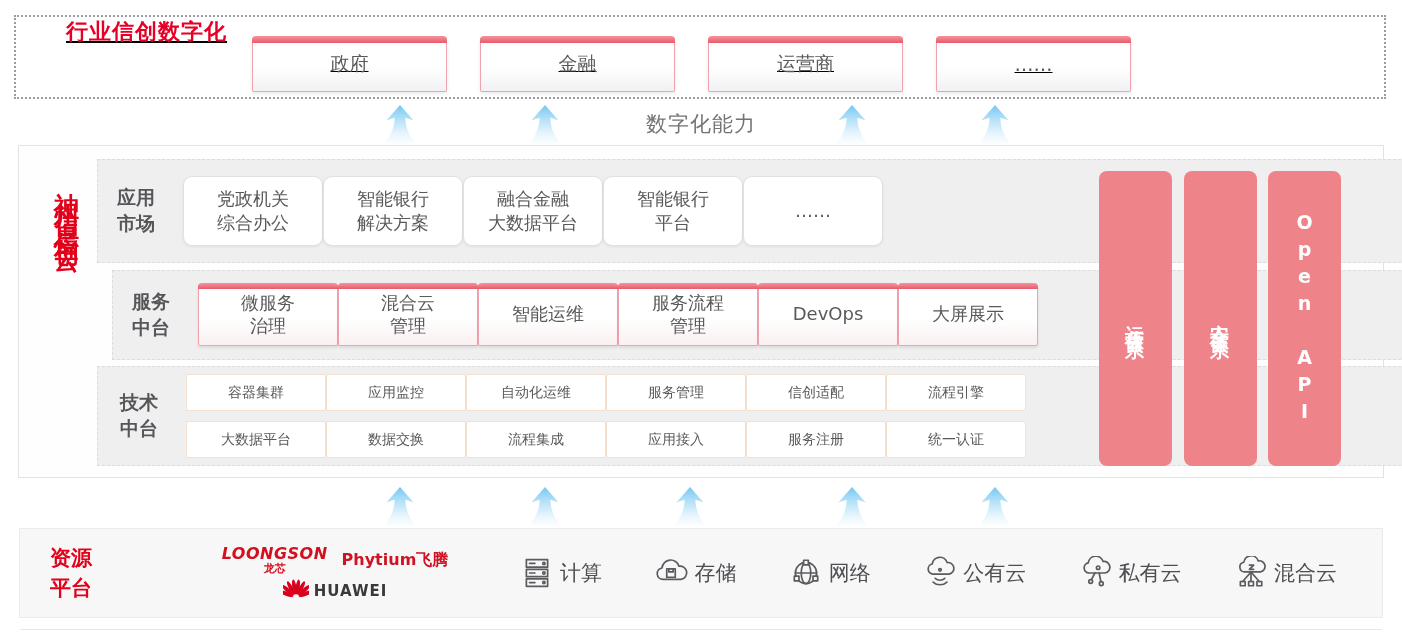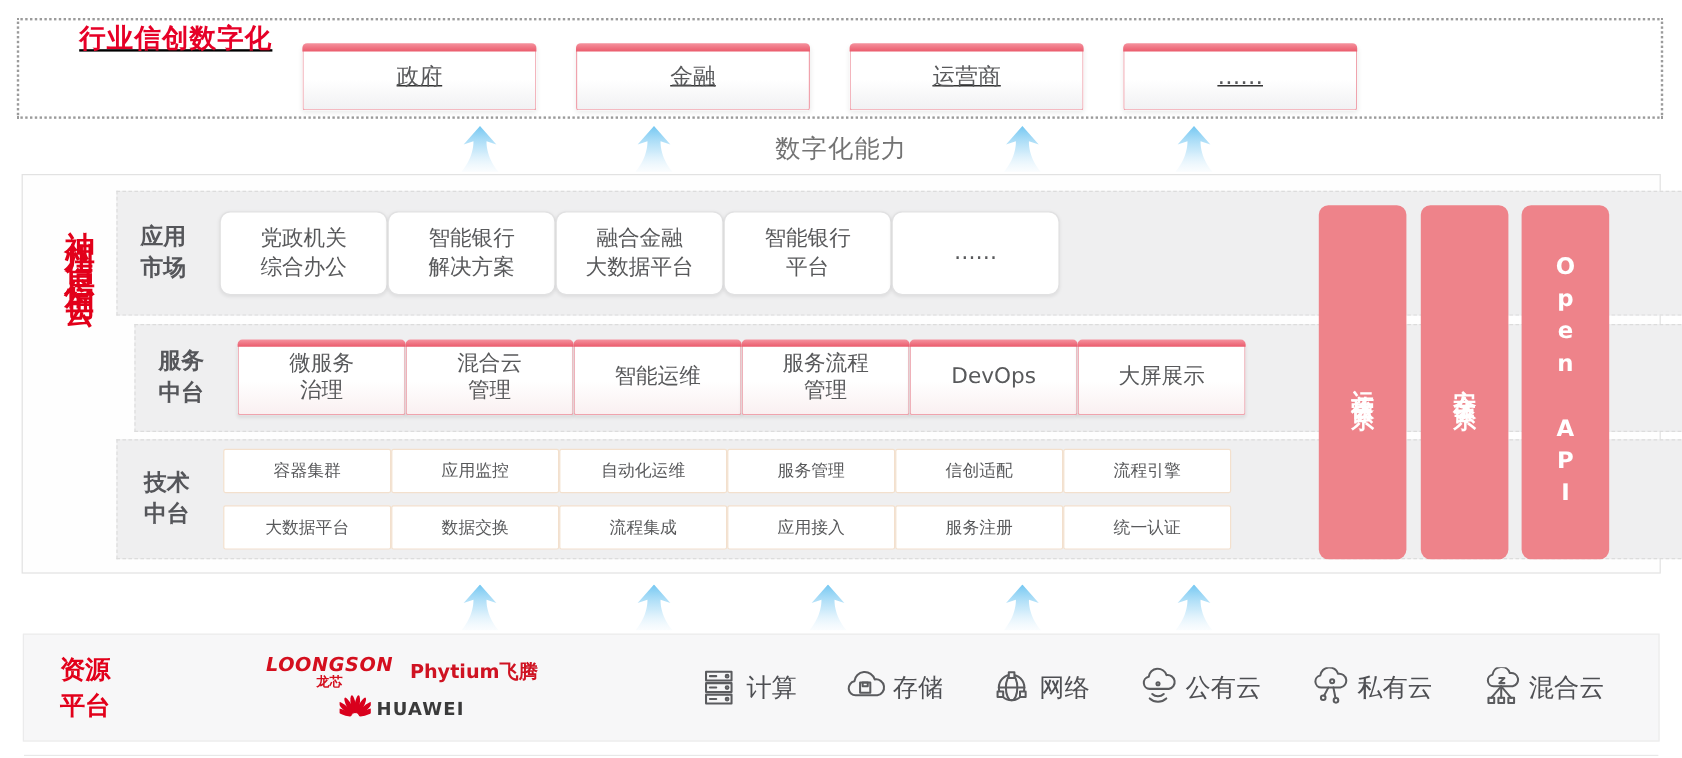--- a/index.html
+++ b/index.html
@@ -68,21 +68,21 @@
   .res-label { margin-left:30px; width:85px; font-size:21px; font-weight:bold; color:#e2001a;
     white-space:pre-line; line-height:1.45; }
   .vendors { width:230px; margin-left:85px; display:flex; flex-direction:column; align-items:center; gap:4px; }
   .vendor-row { display:flex; align-items:center; gap:14px; }
   .loongson { display:flex; flex-direction:column; align-items:center; line-height:1; }
   .loongson .en { font-size:16px; font-weight:bold; font-style:italic; color:#d40f1e; letter-spacing:0.5px; }
   .loongson .cn { font-size:11px; font-weight:bold; color:#d40f1e; margin-top:1px; }
   .phytium { font-size:16px; font-weight:bold; color:#cf1322; }
   .huawei { display:flex; align-items:flex-end; gap:5px; }
   .huawei .hw-name { font-size:15px; font-weight:bold; color:#3a3a3a; letter-spacing:1px; }
-  .res-icons { flex:1; display:flex; justify-content:flex-end; margin:0 45px 0 70px;gap:40px; }
+  .res-icons { flex:1; display:flex; justify-content:space-between; margin:0 45px 0 70px;gap:40px; }
   .res-item { display:flex; align-items:center; gap:6px; }
   .res-item svg { width:34px; height:34px; }
   .res-item .res-text { font-size:21px; color:#4e4f53; }
   .icon-stroke { fill:none; stroke:#5a5b5e; stroke-width:1.6; stroke-linecap:round; stroke-linejoin:round; }
   .bottom-line { position:absolute; left:20px; right:20px; top:629px; height:1px; background:#e8e8e8; }
   .defs-svg { position:absolute; width:0; height:0; }
 </style>
 </head>
 <body>
 

